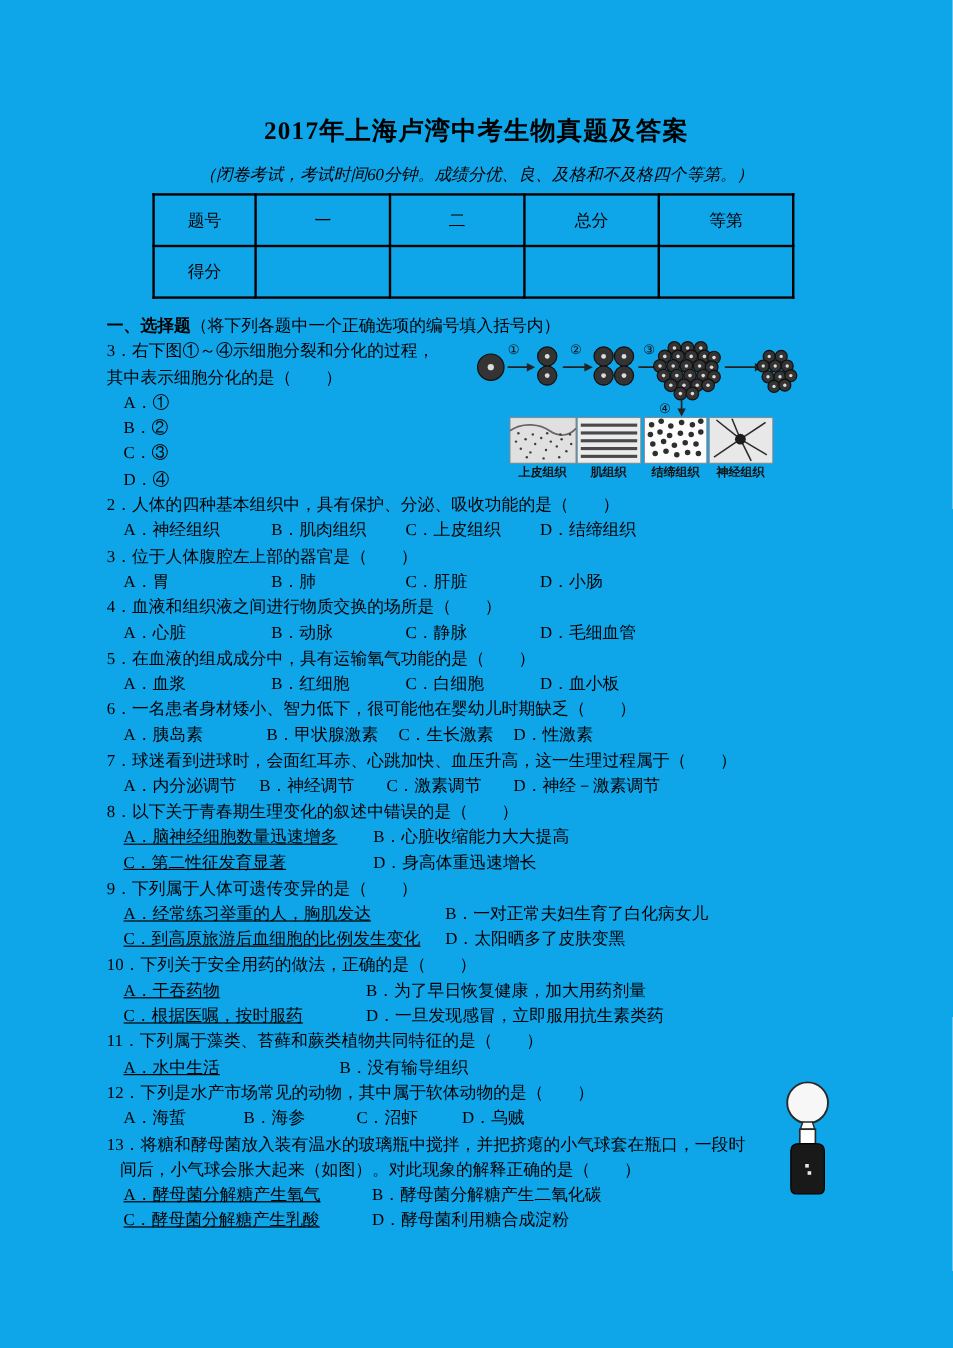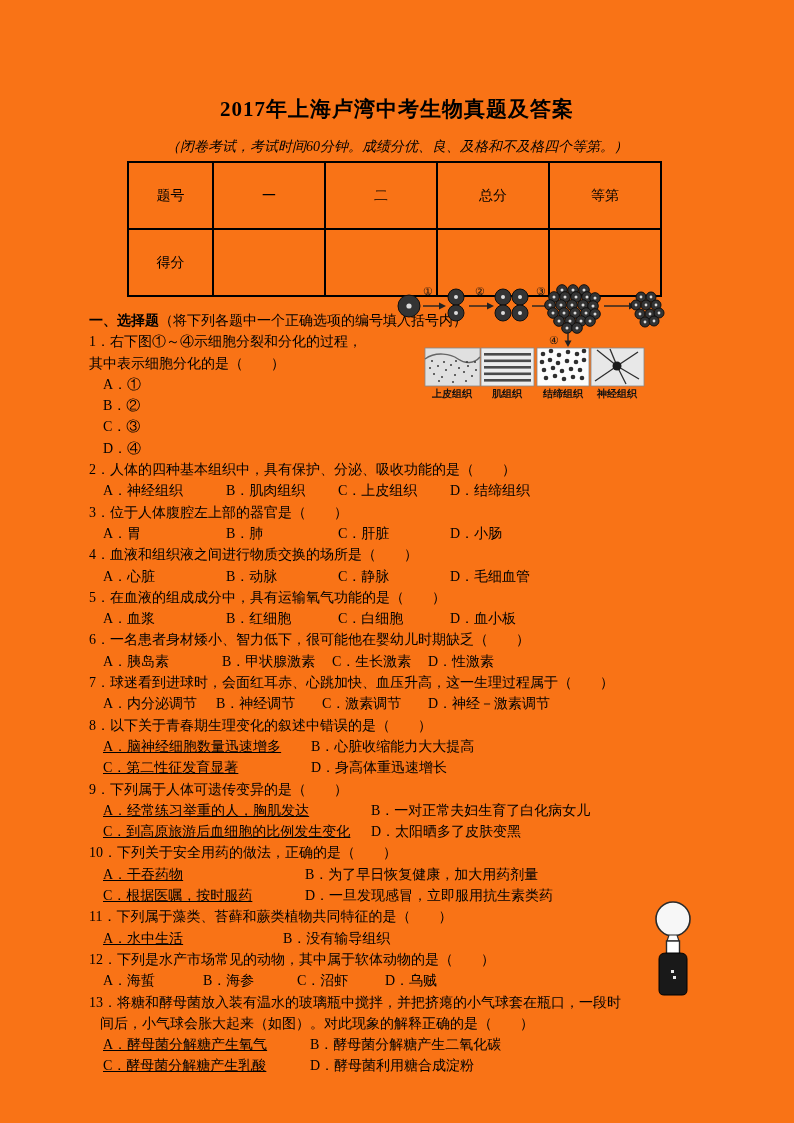--- a/index.html
+++ b/index.html
@@ -1,21 +1,21 @@
 <!DOCTYPE html>
 <html><head>
 <meta charset="utf-8">
 <style>
   html,body{margin:0;padding:0;background:#ffffff;}
   body{font-family:"Liberation Serif","DejaVu Serif",serif;color:#000;font-size:14px;}
-  .page{position:relative;width:794px;height:1123px;background:#f97316;overflow:hidden;}
+  .page{position:relative;width:794px;height:1123px;background:#0ea5e9;overflow:hidden;}
   .title{text-align:center;padding-top:94px;font-size:21px;font-weight:bold;line-height:30px;letter-spacing:1px;}
   .subtitle{text-align:center;margin-top:13px;font-size:14px;line-height:19px;font-style:italic;}
   table.score{border-collapse:collapse;margin:5px 0 0 127px;table-layout:fixed;}
-  table.score td{border:2px solid #000;text-align:center;height:41px;font-size:14px;padding:12px;}
+  table.score td{border:2px solid #000;text-align:center;height:41px;font-size:14px;padding:0;}
   .cA{width:85px}.cB{width:112px}
   .section{margin:13px 0 0 89px;font-family:Liberation Serif, serif;}
   .b{font-weight:bold;}
   .ln{height:21.3px;line-height:21.3px;white-space:nowrap;}
   .q{margin-left:89px;}
   .opt-ind{padding-left:14px;}
   .ind2{padding-left:11px;}
   .row4 span{display:inline-block;font-family:Liberation Serif, serif;}
   .row4 .c1{width:123px}.row4 .c2{width:112px}.row4 .c3{width:112px}
   .q6 .c1{width:119px}.q6 .c2{width:110px}.q6 .c3{width:96px}
@@ -66,21 +66,21 @@
         <td></td>
       </tr>
     </tbody>
   </table>
 
   <div class="section ln">
     <span class="b">一、选择题</span><span>（将下列各题中一个正确选项的编号填入括号内）</span>
   </div>
 
   <div class="q">
-    <div class="ln">1．右下图①～④示细胞分裂和分化的过程，</div>
+    <div class="ln">3．右下图①～④示细胞分裂和分化的过程，</div>
     <div class="ln">其中表示细胞分化的是（　　）</div>
     <div class="ln opt-ind">A．①</div>
     <div class="ln opt-ind">B．②</div>
     <div class="ln opt-ind">C．③</div>
     <div class="ln opt-ind">D．④</div>
   </div>
 
   <div class="q">
     <div class="ln">2．人体的四种基本组织中，具有保护、分泌、吸收功能的是（　　）</div>
     <div class="ln opt-ind row4">

